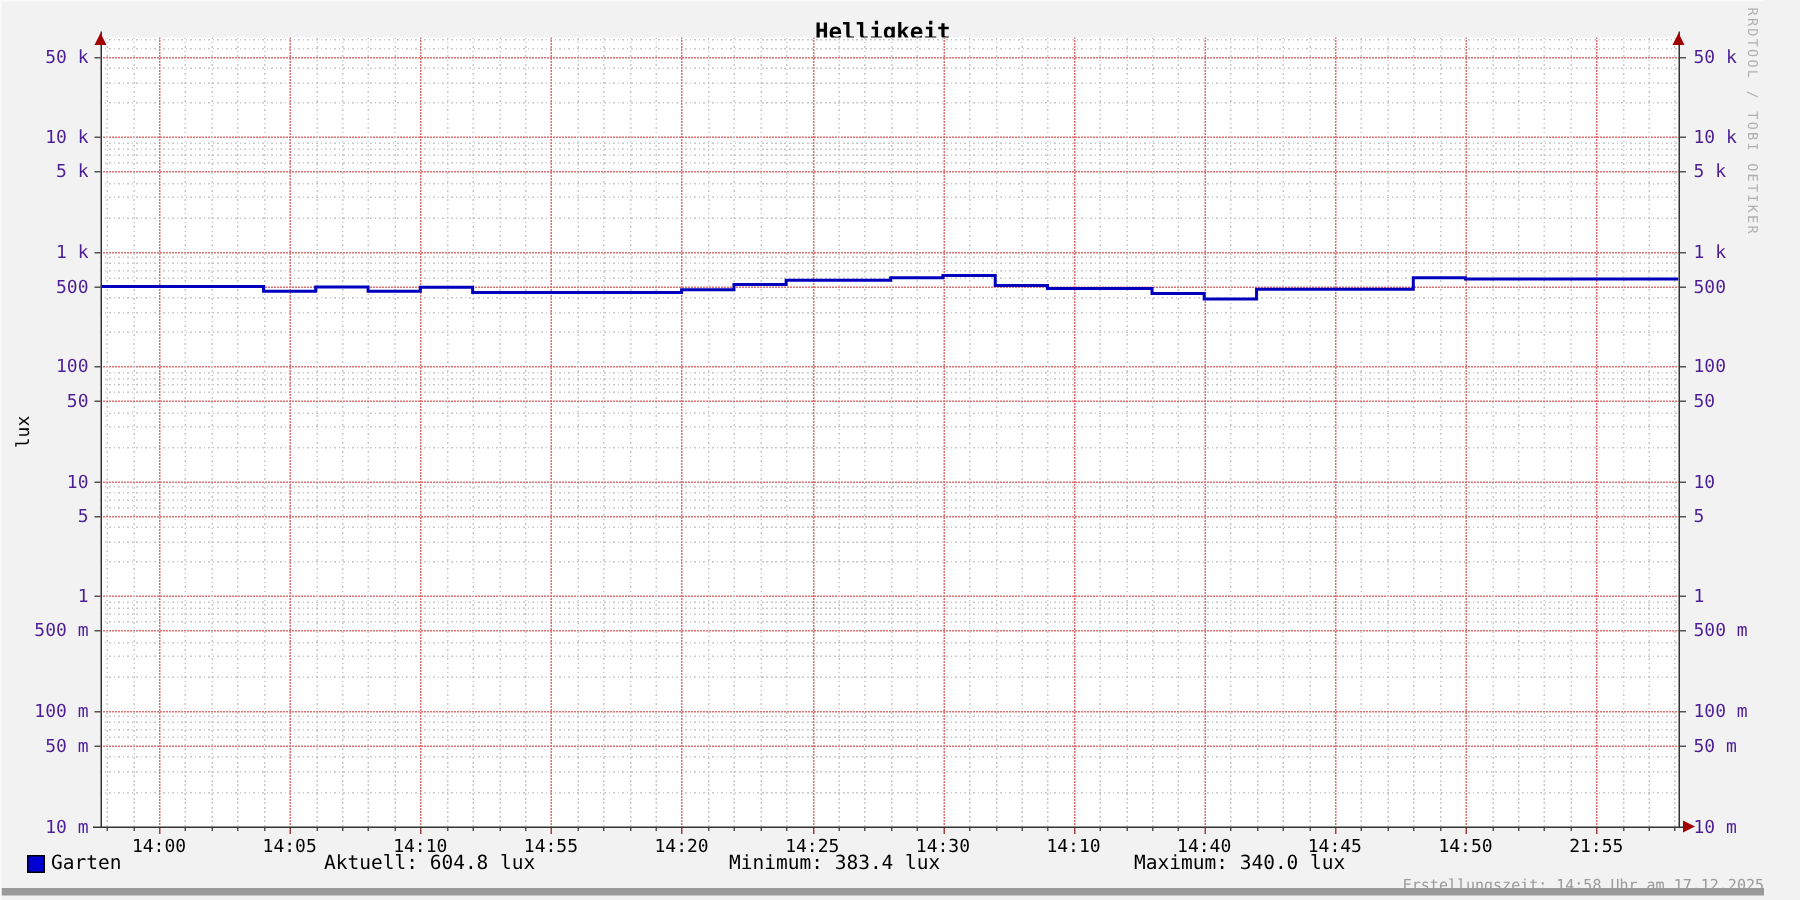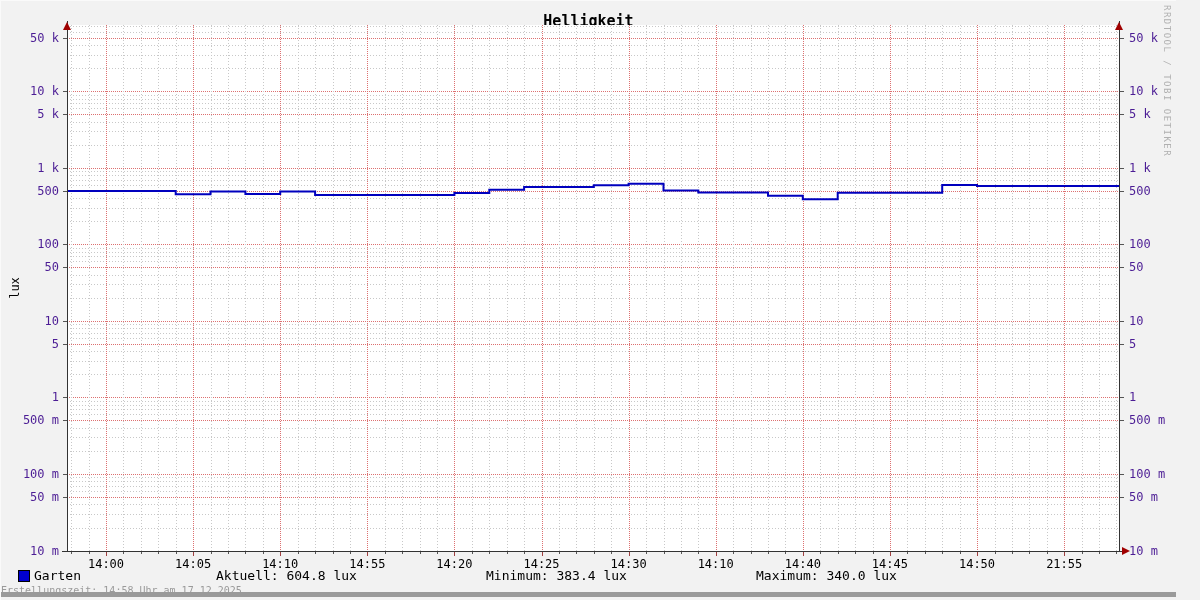--- a/index.html
+++ b/index.html
@@ -30,21 +30,21 @@
   #unit-left  { left:-6px;  top:280px; width:40px; text-align:center; }
   #unit-right { left:1162px; top:276px; width:40px; text-align:center; }
   #series-svg { left:66px; top:24px; }
   #legend-row { top:567px; left:0; width:1200px; height:14px; font-size:13px; color:#000; }
   #legend-swatch { left:17px; top:2px; width:12px; height:12px; background:#0000d0; border:1px solid #000; }
   #legend-name { left:33px; top:0; }
   #stat-aktuell { left:215px; top:0; }
   #stat-minimum { left:485px; top:0; }
   #stat-maximum { left:755px; top:0; }
   #stat-durchschnitt { left:1023px; top:0; }
-  #footer-created { top:584px; left:0; right:0; text-align:left; font-size:10px; color:#9a9a9a; }
+  #footer-created { top:584px; left:0; right:0; text-align:right; font-size:10px; color:#9a9a9a; }
   #watermark { top:4px; right:4px; writing-mode:vertical-rl; font-size:9px; letter-spacing:1.5px; color:#b0b0b0; }
   #bevel-bottom { left:0; top:591px; width:1197px; height:5px; background:#9a9a9a; }
   #bevel-right  { left:1192px; top:2px; width:4px; height:594px; background:#b5b5b5; }
 </style>
 </head>
 <body>
 
 <div id="graph">
   <div class="abs" id="chart-title">Helligkeit</div>
 

